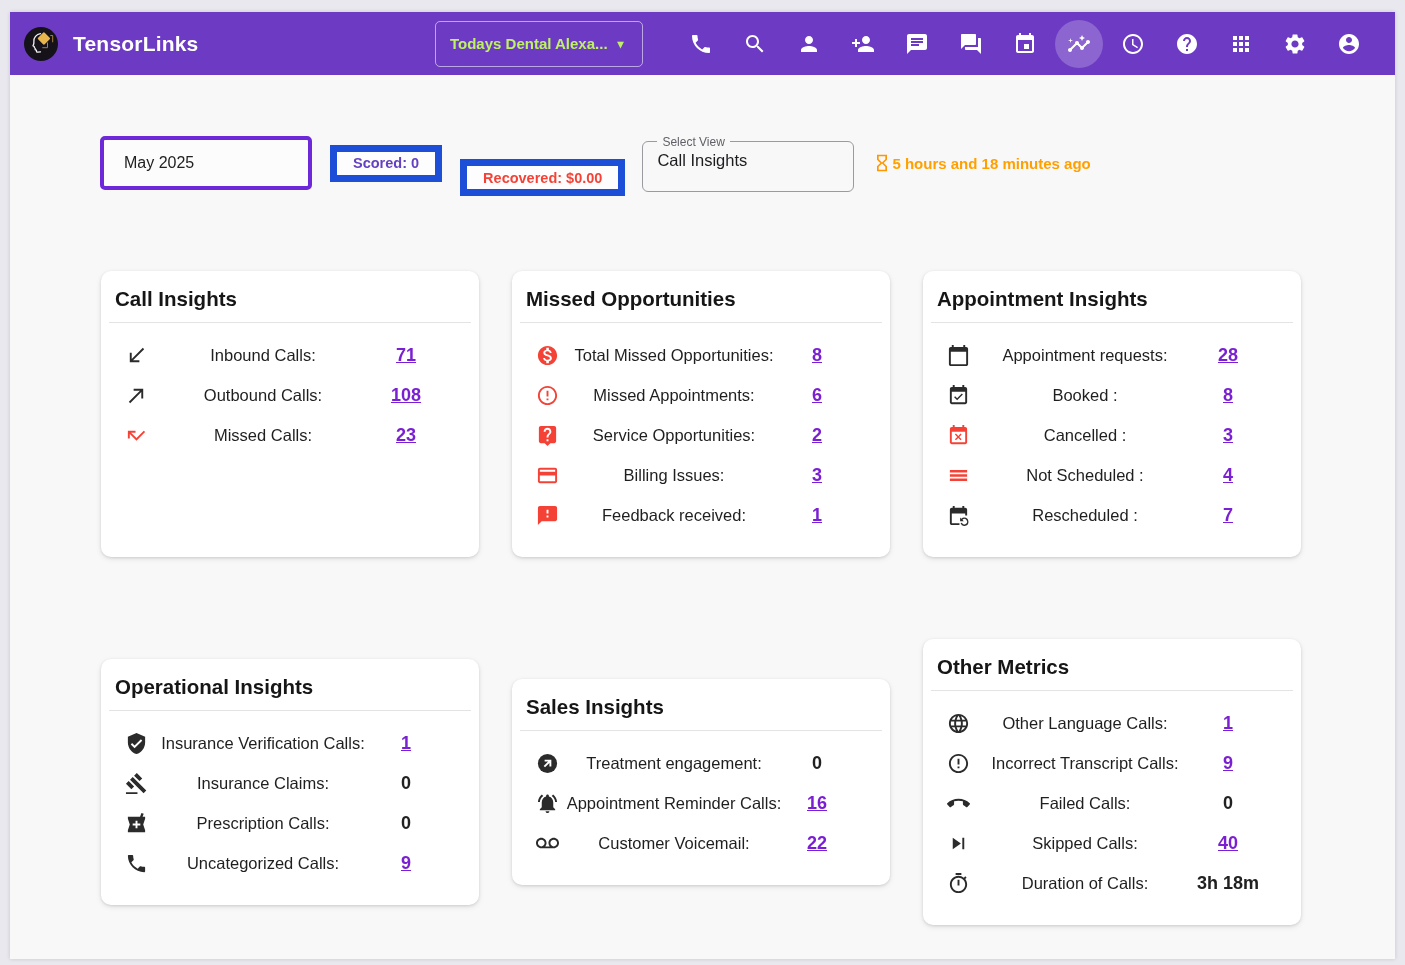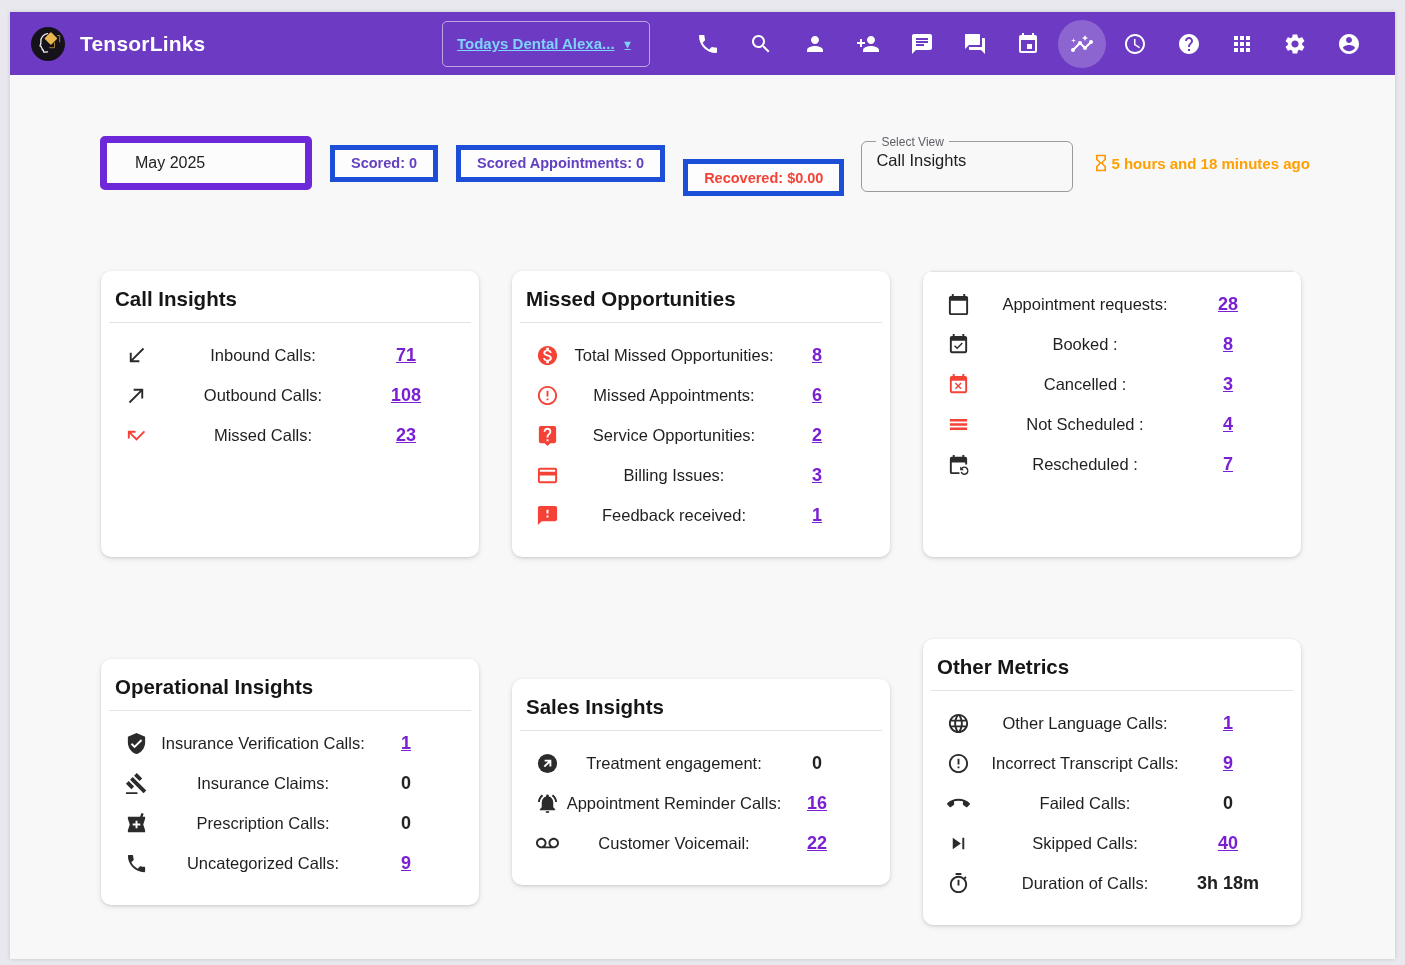--- a/index.html
+++ b/index.html
@@ -8,37 +8,37 @@
     --chip-purple:#6441c0;
     --alert-red:#f44336;
     --amber:#ffa000;
     --ink:#212121;
   }
   *{box-sizing:border-box;margin:0;padding:0;}
   html,body{width:1405px;height:965px;}
   body{font-family:"Liberation Sans","DejaVu Sans",sans-serif;background:#e9e8ee;position:relative;overflow:hidden;}
   .app{position:absolute;left:10px;right:10px;top:12px;bottom:6px;background:#f8f8f9;box-shadow:0 0 4px rgba(0,0,0,.15);}
   
-  .topbar{height:63px;background:var(--header-purple);display:flex;align-items:center;padding:0 16px 0 20px;}
+  .topbar{height:63px;background:var(--header-purple);display:flex;align-items:center;padding:0 16px 0 13px;}
   .brand{display:flex;align-items:center;gap:14px;width:412px;}
   .logo{width:36px;height:36px;border-radius:50%;flex:0 0 auto;}
   .brand-name{color:#fff;font-size:21px;font-weight:700;letter-spacing:.2px;}
   .loc-select{display:flex;align-items:center;gap:10px;height:46px;min-width:208px;padding:0 14px;
-    border:1px solid rgba(255,255,255,.55);border-radius:5px;color:#7dd3fc;font-size:15px;font-weight:700;
-    background:transparent;cursor:pointer;text-decoration:underline;}
+    border:1px solid rgba(255,255,255,.55);border-radius:5px;color:#bef264;font-size:15px;font-weight:700;
+    background:transparent;cursor:pointer;}
   .caret{font-size:12px;line-height:1;}
   .top-icons{flex:1;display:flex;align-items:center;justify-content:space-between;padding:0 6px 0 34px;}
   .tbtn{width:48px;height:48px;border-radius:50%;display:flex;align-items:center;justify-content:center;cursor:pointer;}
   .tbtn svg{width:24px;height:24px;fill:#fff;}
   .tbtn.active{background:rgba(255,255,255,.22);}
   
   .filters{display:flex;align-items:center;margin:55px 0 0 90px;}
-  .month-box{width:212px;height:54px;border:7px solid #6d28d9;border-radius:5px;background:#fcfcfd;
-    font-size:16px;color:#222;padding:0 28px;font-family:inherit;}
-  .chip{height:37px;display:flex;align-items:center;padding:0 16px;background:#fdfdfe;border:5px solid #1d4ed8;
+  .month-box{width:212px;height:54px;border:4px solid #6d28d9;border-radius:5px;background:#fcfcfd;
+    font-size:16px;color:#222;padding:0 20px;font-family:inherit;}
+  .chip{height:37px;display:flex;align-items:center;padding:0 16px;background:#fdfdfe;border:7px solid #1d4ed8;
     border-radius:0;font-size:14.5px;font-weight:700;color:var(--chip-purple);margin-left:18px;white-space:nowrap;}
   .chip.red{color:var(--alert-red);margin-top:29px;}
   .viewbox{margin-left:17px;width:212px;height:57px;border:1px solid #9a9aa0;border-radius:6px;background:transparent;
     position:relative;padding:0 14px;cursor:pointer;}
   .viewbox legend{font-size:12px;color:#5f5f66;padding:0 5px;}
   .view-value{font-size:16.5px;color:#1d1d1f;margin-top:2px;display:block;}
   .updated{display:flex;align-items:center;gap:0;margin-left:18px;}
   .updated svg{width:20px;height:24px;fill:#ff9800;}
   .updated-text{font-size:15px;font-weight:700;color:var(--amber);}
   
@@ -144,21 +144,20 @@
           <svg viewBox="0 0 24 24">
             <path d="M12 2C6.48 2 2 6.48 2 12s4.48 10 10 10 10-4.48 10-10S17.52 2 12 2zm0 3c1.66 0 3 1.34 3 3s-1.34 3-3 3-3-1.34-3-3 1.34-3 3-3zm0 14.2c-2.5 0-4.71-1.28-6-3.22.03-1.99 4-3.08 6-3.08 1.99 0 5.97 1.09 6 3.08-1.29 1.94-3.5 3.22-6 3.22z"></path>
           </svg>
         </div>
     </div>
   </div>
 
   <div class="filters">
     <input class="month-box" readonly="" value="May 2025" style="">
     <div class="chip">Scored: 0</div>
-    <div class="chip">Scored Appointments: 0</div>
     <div class="chip red">Recovered: $0.00</div>
     <fieldset class="viewbox">
       <legend>Select View</legend>
       <span class="view-value">Call Insights</span>
     </fieldset>
     <div class="updated">
       <svg viewBox="0 0 24 24">
           <path d="M6 2v6h.01L6 8.01 10 12l-4 4 .01.01H6V22h12v-5.99h-.01L18 16l-4-4 4-3.99-.01-.01H18V2H6zm10 14.5V20H8v-3.5l4-4 4 4zm-4-5-4-4V4h8v3.5l-4 4z"></path>
         </svg>
       <span class="updated-text">5 hours and 18 minutes ago</span>
@@ -244,20 +243,21 @@
               <svg viewBox="0 0 24 24">
                 <path d="M20 2H4c-1.1 0-1.99.9-1.99 2L2 22l4-4h14c1.1 0 2-.9 2-2V4c0-1.1-.9-2-2-2zm-7 12h-2v-2h2v2zm0-4h-2V6h2v4z"></path>
               </svg>
             </span>
             <span class="mlabel">Feedback received:</span>
             <a class="mvalue" href="#">1</a>
           </div>
         </div>
     </div>
     <div class="card">
+      <div class="card-title">Appointment Insights</div>
       <hr class="card-divider">
         <div>
           <div class="metric-row">
             <span class="micon tone-black">
               <svg viewBox="0 0 24 24">
                 <path d="M20 3h-1V1h-2v2H7V1H5v2H4c-1.1 0-2 .9-2 2v16c0 1.1.9 2 2 2h16c1.1 0 2-.9 2-2V5c0-1.1-.9-2-2-2zm0 18H4V8h16v13z"></path>
               </svg>
             </span>
             <span class="mlabel">Appointment requests:</span>
             <a class="mvalue" href="#">28</a>

